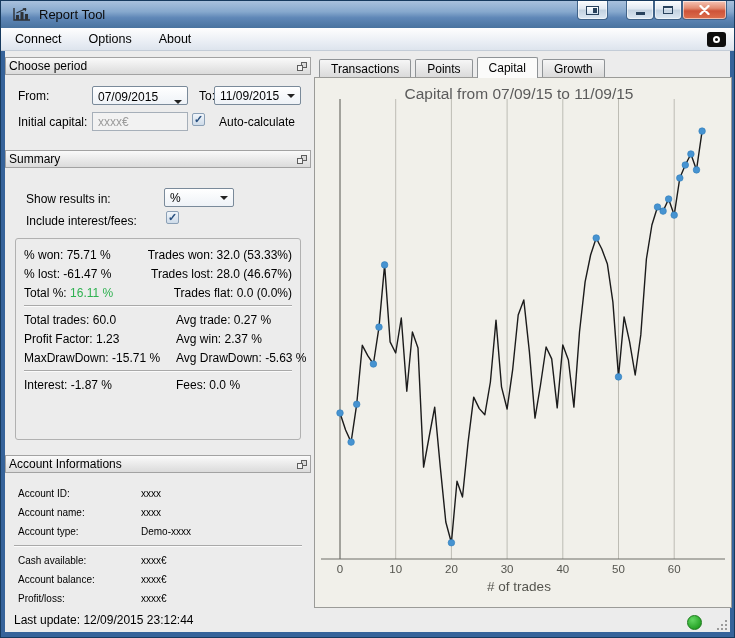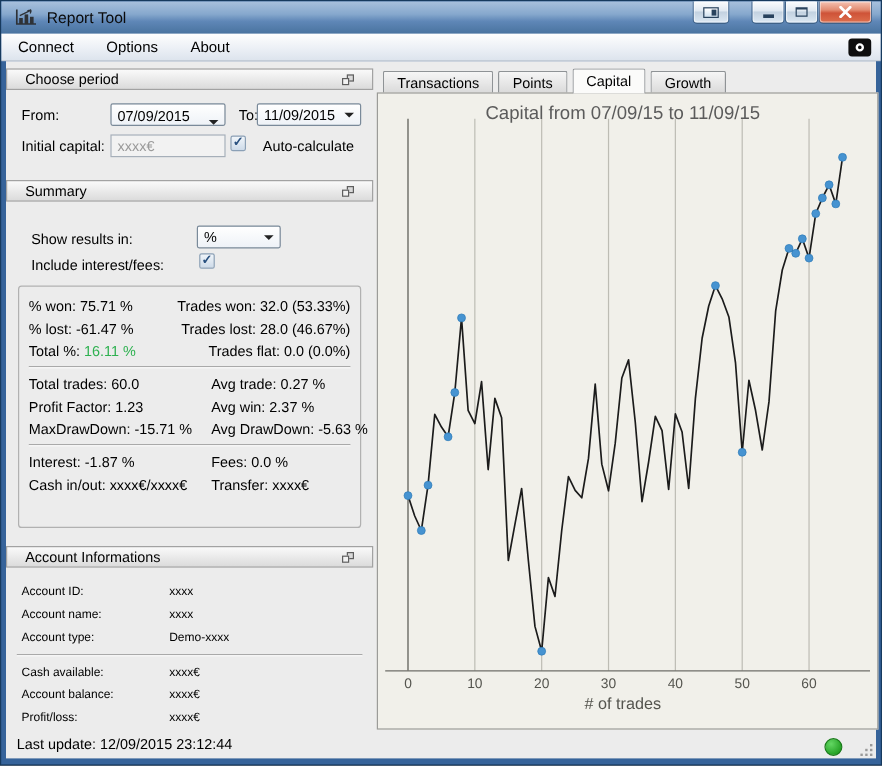--- a/index.html
+++ b/index.html
@@ -39,21 +39,21 @@
   .camera-btn{position:absolute;right:8px;top:4px;width:19px;height:15px;background:#0e0e0e;border-radius:3px;
     display:flex;align-items:center;justify-content:center;}
   .camera-lens{width:7px;height:7px;border:2px solid #fff;border-radius:50%;}
   
   .main{position:absolute;left:4px;right:4px;top:50px;bottom:5px;background:#ececec;}
   .left-panel{position:absolute;left:0;top:0;width:306px;height:100%;}
   .right-panel{position:absolute;left:306px;right:0;top:0;bottom:0;}
   
   .sec-header{position:absolute;left:0;width:306px;height:18px;
     background:linear-gradient(#fafafa,#dbdbdb);border:1px solid #a2a2a2;
-    display:flex;align-items:center;padding:0 15px;}
+    display:flex;align-items:center;padding:0 3px;}
   .sec-title{flex:1;font-size:12px;}
   .float-icon{position:relative;width:10px;height:9px;}
   .fi-back{position:absolute;right:0;top:0;width:6px;height:6px;border:1px solid #5e5e5e;background:#dadada;}
   .fi-front{position:absolute;left:0;bottom:0;width:6px;height:6px;border:1px solid #5e5e5e;background:#f2f2f2;}
   
   .lbl{position:absolute;font-size:12px;white-space:nowrap;}
   .combo{position:absolute;height:19px;border:1px solid #7a8a9a;border-radius:2px;
     background:linear-gradient(#ffffff,#eef2f7);display:flex;align-items:center;padding:0 5px;}
   .combo-text{flex:1;font-size:12px;white-space:nowrap;overflow:hidden;}
   .combo-arrow{width:0;height:0;border-left:4px solid transparent;border-right:4px solid transparent;border-top:4px solid #222;margin-left:4px;}
@@ -201,24 +201,20 @@
             <span class="stat-right"><span>Avg win: </span><span>2.37 %</span></span>
           </div>
           <div class="stat-row">
             <span class="stat-left"><span>MaxDrawDown: </span><span>-15.71 %</span></span>
             <span class="stat-right"><span>Avg DrawDown: </span><span>-5.63 %</span></span>
           </div>
           <div class="hsep"></div>
           <div class="stat-row">
             <span class="stat-left"><span>Interest: </span><span>-1.87 %</span></span>
             <span class="stat-right"><span>Fees: </span><span>0.0 %</span></span>
-          </div>
-          <div class="stat-row">
-            <span class="stat-left"><span>Cash in/out: </span><span>xxxx€/xxxx€</span></span>
-            <span class="stat-right"><span>Transfer: </span><span>xxxx€</span></span>
           </div>
         </div>
 
       <div class="sec-header" style="top:404px;">
         <span class="sec-title">Account Informations</span>
         <span class="float-icon">
             <span class="fi-back"></span>
             <span class="fi-front"></span>
           </span>
       </div>

